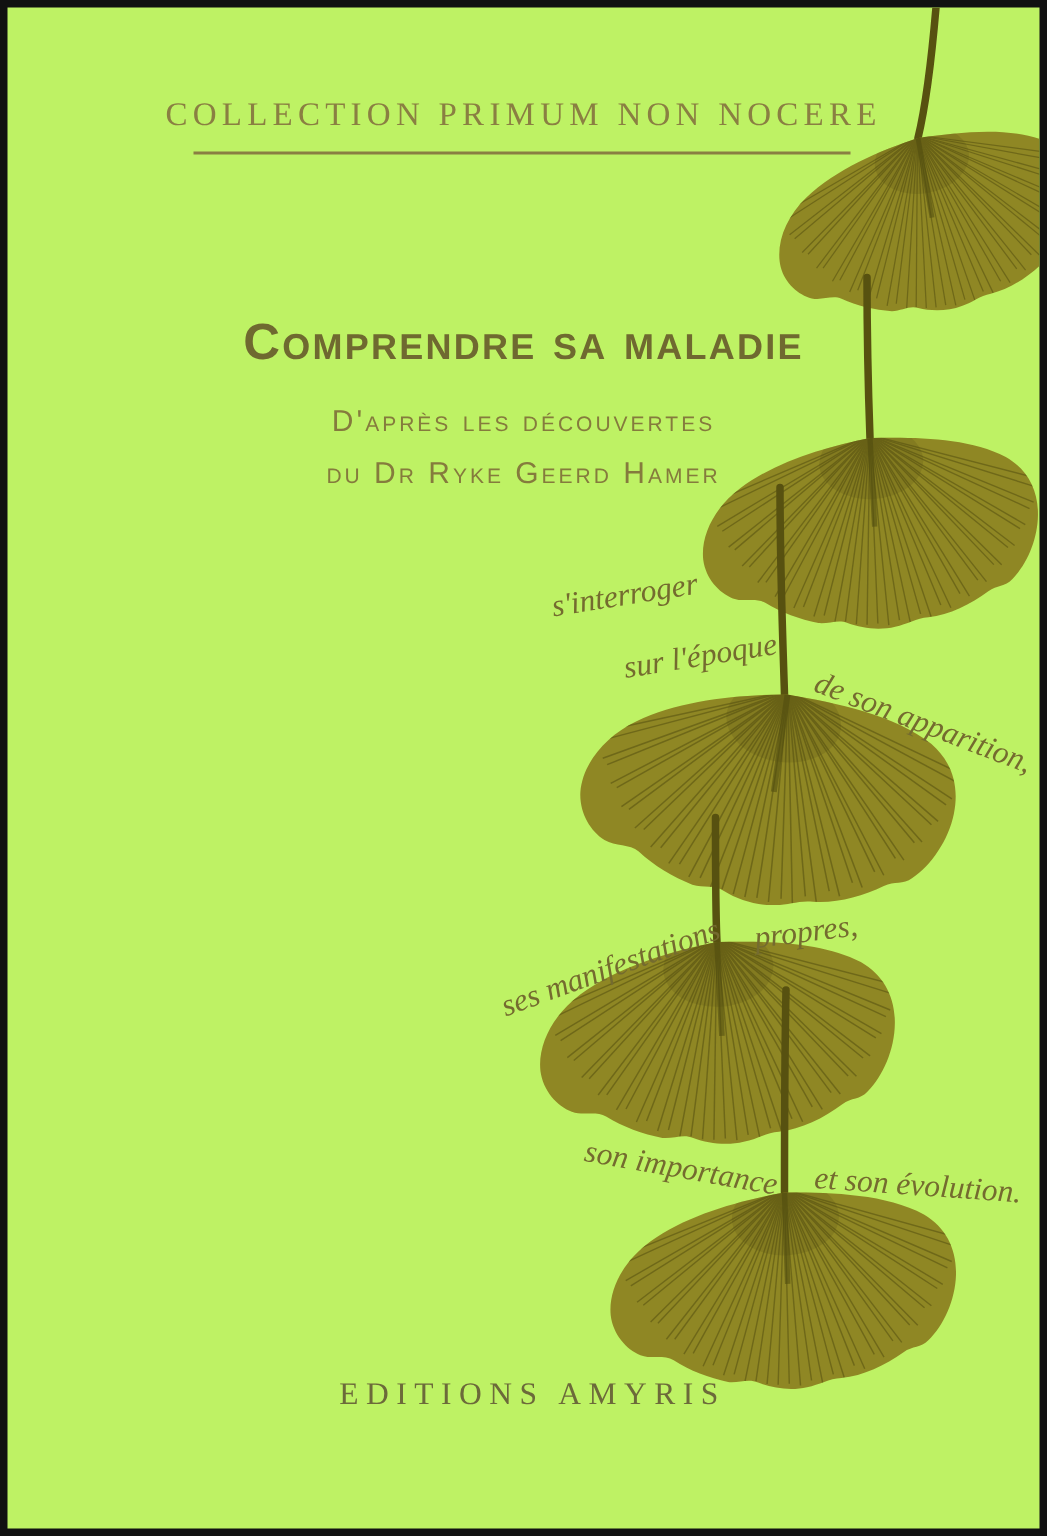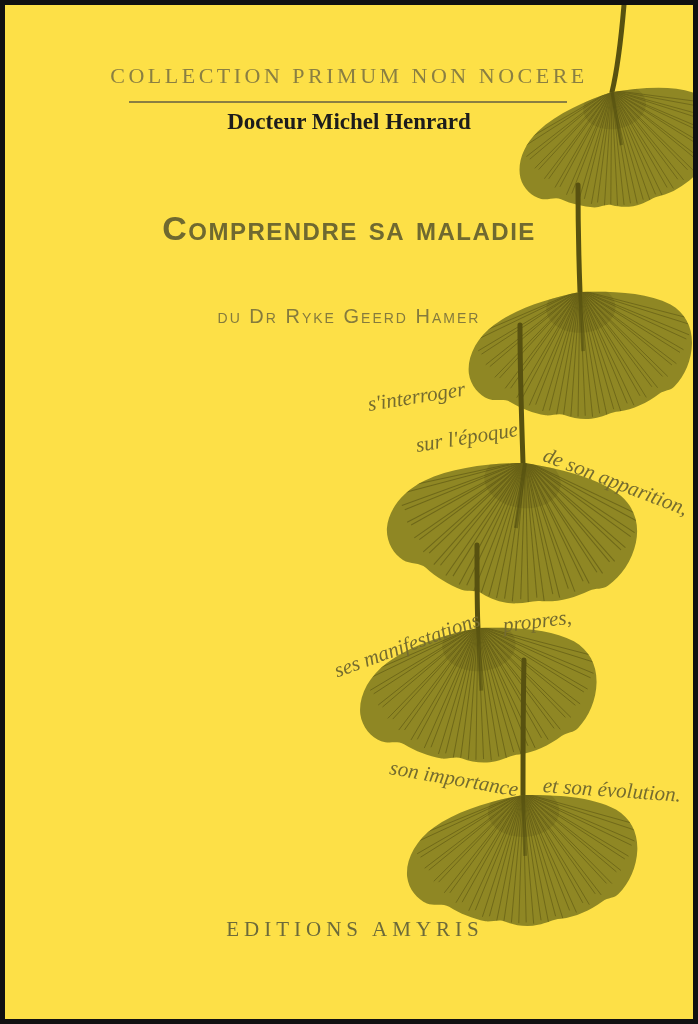--- a/index.html
+++ b/index.html
@@ -1,20 +1,20 @@
 <!DOCTYPE html>
 <html><head>
 <meta charset="utf-8">
 <style>
   html,body{margin:0;padding:0;background:#e8e8e8;}
   .cover{
     position:relative;
     width:698px;height:1024px;
     box-sizing:border-box;
-    background:#fde047;
+    background:#bef264;
     border:5px solid #111111;
     overflow:hidden;
     font-family:"Liberation Serif", serif;
   }
   .abs{position:absolute;}
   .centered{left:0;right:0;text-align:center;}
   .collection{
     top:58px;
     font-family:"Liberation Serif", serif;
     font-size:22px;
@@ -174,24 +174,24 @@
     <use href="#ginkgo" transform="translate(473,623) rotate(-3) scale(1.08)"></use>
 
     <path d="M 519 655 C 518 705 518 758 518 790" fill="none" stroke="#575110" stroke-width="5" stroke-linecap="round"></path>
     <use href="#ginkgo" transform="translate(518,790) rotate(-2) scale(1.05)"></use>
   </svg>
 
   <div class="abs centered collection">COLLECTION PRIMUM NON NOCERE</div>
 
   <div class="abs collection-rule"></div>
 
-  <div class="abs centered author">Docteur Michel Henrard</div>
 
   <div class="abs centered title">Comprendre sa maladie</div>
 
+  <div class="abs centered subtitle subtitle-1">D'après les découvertes</div>
 
   <div class="abs centered subtitle subtitle-2">du Dr Ryke Geerd Hamer</div>
 
   <div class="phrase phrase-0">s'interroger</div>
   <div class="phrase phrase-1">sur l'époque</div>
   <div class="phrase phrase-2">de son apparition,</div>
   <div class="phrase phrase-3">ses manifestations</div>
   <div class="phrase phrase-4">propres,</div>
   <div class="phrase phrase-5">son importance</div>
   <div class="phrase phrase-6">et son évolution.</div>

